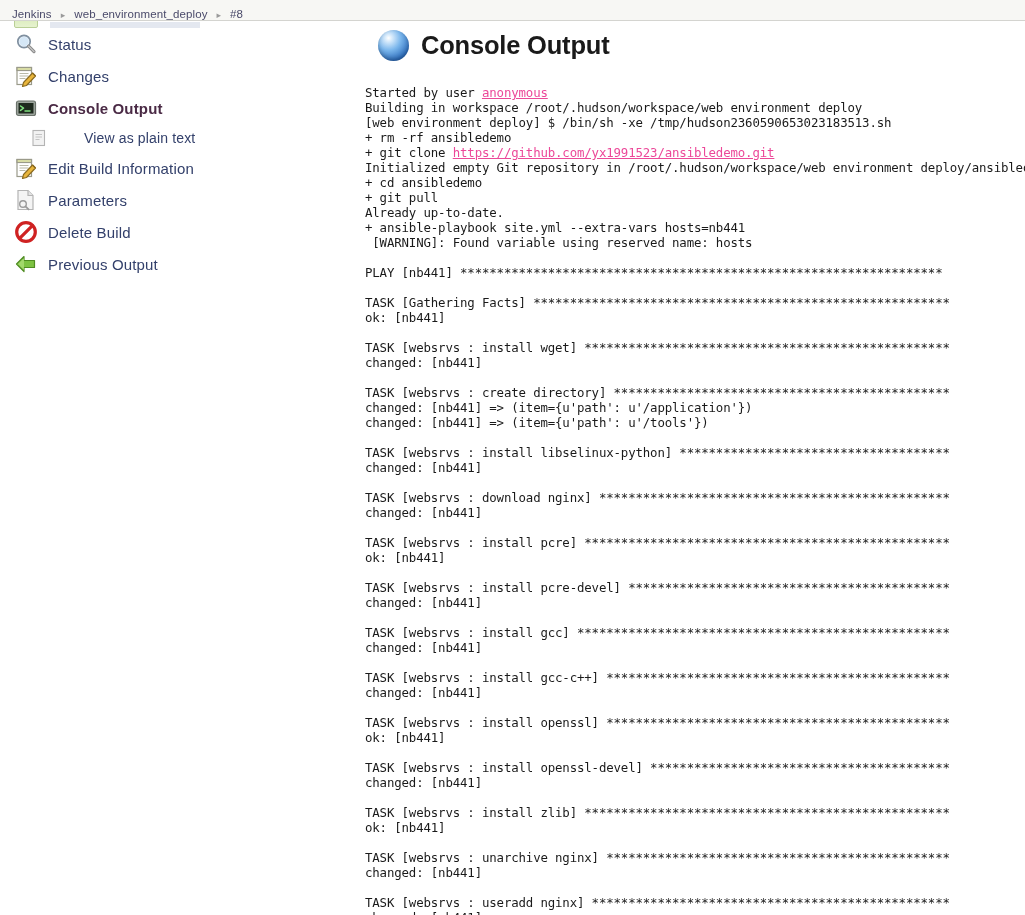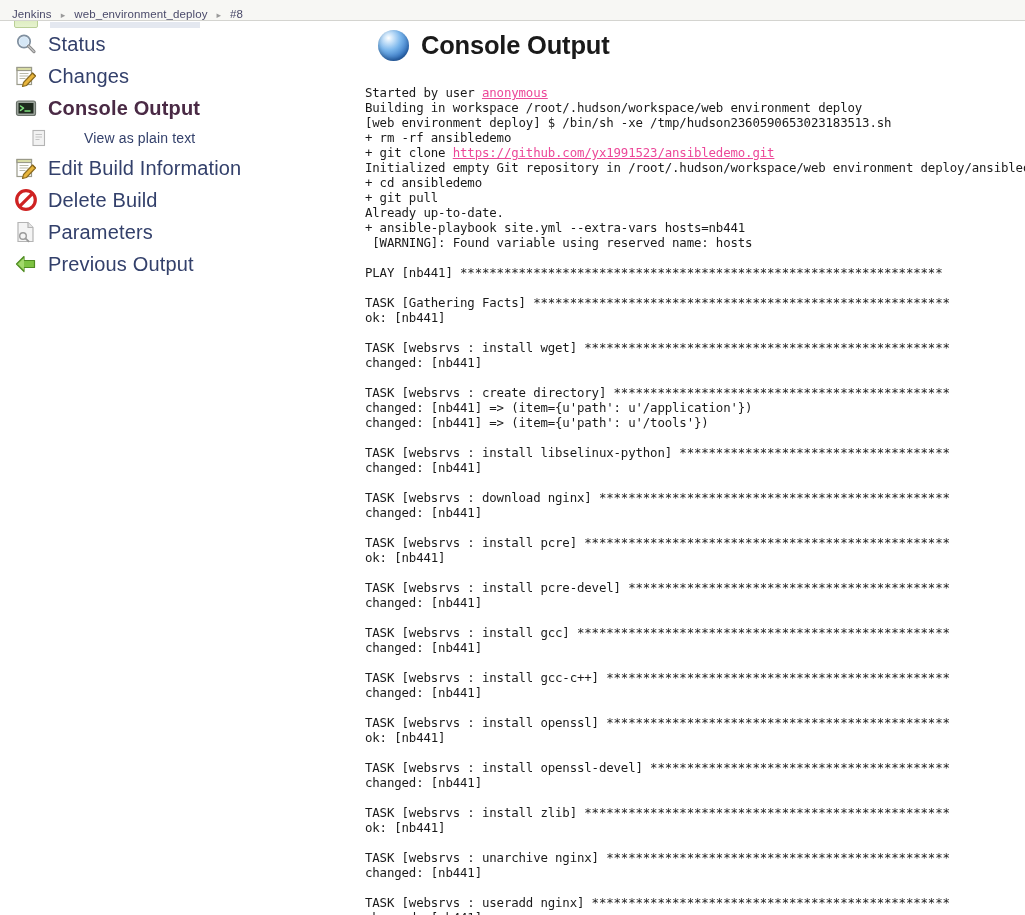--- a/index.html
+++ b/index.html
@@ -55,21 +55,21 @@
   }
   .task.sub { padding-left: 30px; height: 28px; }
   .task-icon {
     width: 24px; height: 24px;
     flex: 0 0 24px;
     margin-right: 10px;
     position: relative;
   }
   .task.sub .task-icon { width: 18px; height: 18px; flex: 0 0 18px; margin-right: 10px; }
   .task-label {
-    font-size: 20px;
+    font-size: 15px;
     color: #33406b;
     letter-spacing: .15px;
     white-space: nowrap;
   }
   .task.active .task-label {
     color: #4a2a45;
     font-weight: bold;
   }
   .task.sub .task-label { font-size: 14px; color: #33406b; margin-left: 26px; }
 
@@ -213,37 +213,37 @@
         <path d="M9.5 18.5 L18.5 9 L21.5 12 L12.5 21.5 L8.5 22.5 Z" fill="#e8b53c" stroke="#8a6a1f" stroke-width="1.1" stroke-linejoin="round"></path>
         <path d="M18.5 9 L21.5 12" stroke="#8a6a1f" stroke-width="1.1"></path>
       </svg>
     </span>
     <span class="task-label">Edit Build Information</span>
   </div>
 
   <div class="task">
     <span class="task-icon">
       <svg class="ic" width="24" height="24" viewBox="0 0 24 24">
-        <circle cx="12" cy="12" r="9.3" fill="#ffffff" stroke="#cf2222" stroke-width="3.2"></circle>
-        <path d="M5.6 18.4 L18.4 5.6" stroke="#cf2222" stroke-width="3.2" stroke-linecap="round"></path>
-      </svg>
-    </span>
-    <span class="task-label">Delete Build</span>
-  </div>
-
-  <div class="task">
-    <span class="task-icon">
-      <svg class="ic" width="24" height="24" viewBox="0 0 24 24">
         <path d="M4 2.5h10l5 5v14H4z" fill="#f4f4f4" stroke="#b4b4b4" stroke-width="1.2"></path>
         <path d="M14 2.5v5h5" fill="#e4e4e4" stroke="#b4b4b4" stroke-width="1.2"></path>
         <circle cx="9" cy="16" r="3.3" fill="none" stroke="#9a9a9a" stroke-width="1.4"></circle>
         <path d="M11.4 18.4 L14.6 21.4" stroke="#9a9a9a" stroke-width="1.8" stroke-linecap="round"></path>
       </svg>
     </span>
     <span class="task-label">Parameters</span>
+  </div>
+
+  <div class="task">
+    <span class="task-icon">
+      <svg class="ic" width="24" height="24" viewBox="0 0 24 24">
+        <circle cx="12" cy="12" r="9.3" fill="#ffffff" stroke="#cf2222" stroke-width="3.2"></circle>
+        <path d="M5.6 18.4 L18.4 5.6" stroke="#cf2222" stroke-width="3.2" stroke-linecap="round"></path>
+      </svg>
+    </span>
+    <span class="task-label">Delete Build</span>
   </div>
 
   <div class="task">
     <span class="task-icon">
       <svg class="ic" width="24" height="24" viewBox="0 0 24 24">
         <path d="M10 4.5 L2.5 12 L10 19.5 L10 15.5 L20.5 15.5 L20.5 8.5 L10 8.5 Z" fill="#7dc242" stroke="#4f8c22" stroke-width="1.2" stroke-linejoin="round"></path>
         <path d="M10 6 L4 12 L10 18" fill="#a8dc72" opacity=".85"></path>
       </svg>
     </span>
     <span class="task-label">Previous Output</span>

